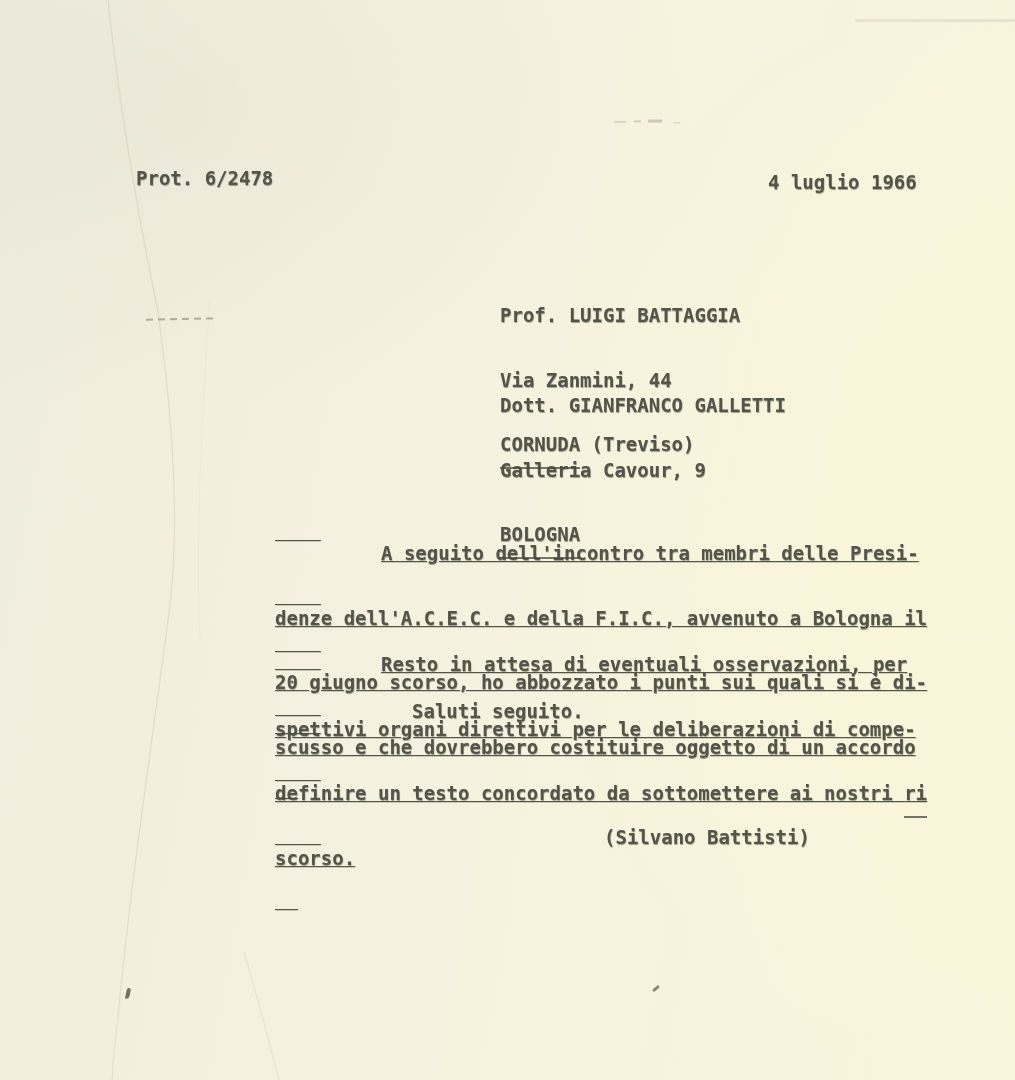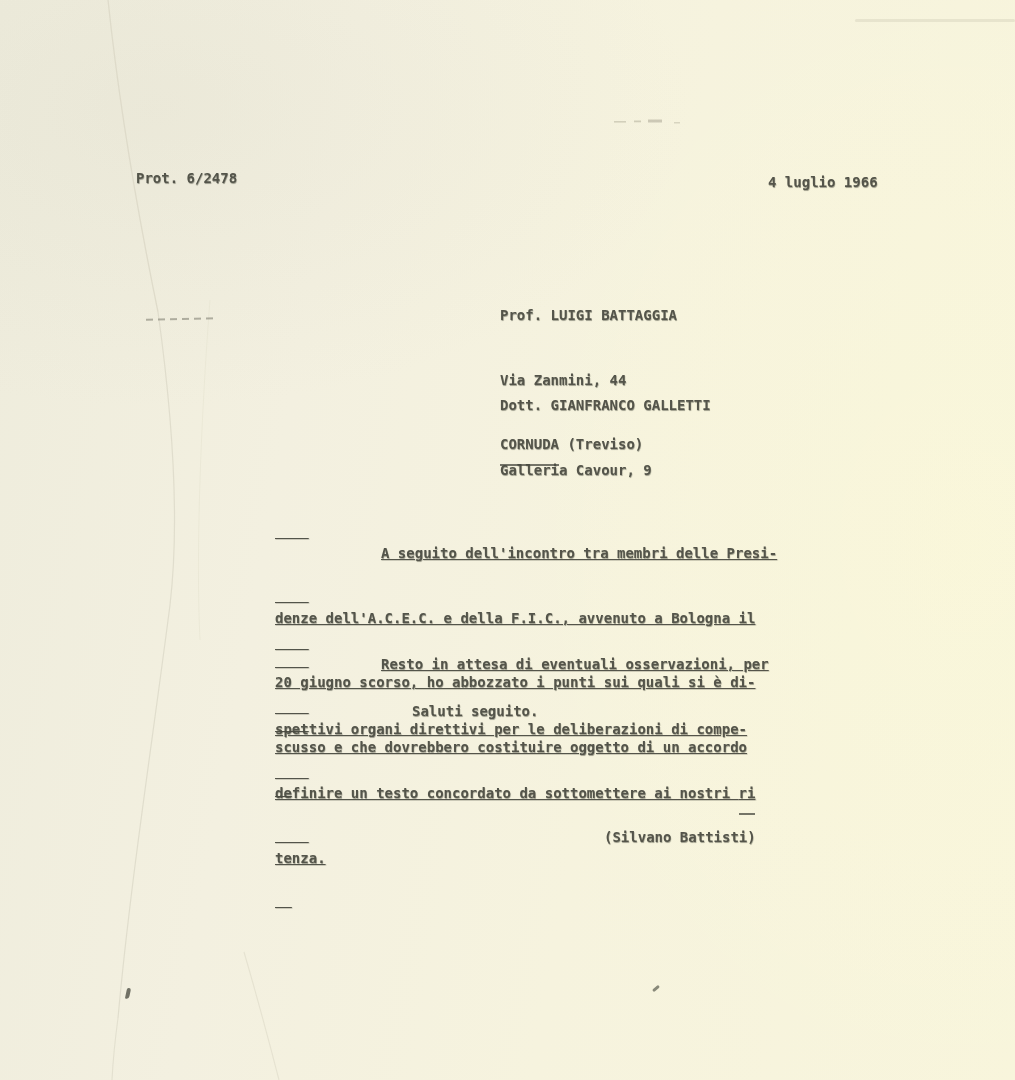--- a/index.html
+++ b/index.html
@@ -22,21 +22,21 @@
     content: "";
     position: absolute; inset: 0;
     background:
       radial-gradient(ellipse 900px 500px at 15% 10%, rgba(210,208,192,0.18), transparent 60%),
       radial-gradient(ellipse 700px 900px at 95% 50%, rgba(255,252,210,0.25), transparent 70%);
     pointer-events: none;
   }
 
   .typed {
     position: absolute;
-    font-size: 14px;
+    font-size: 19px;
     line-height: 21.5px;
     white-space: pre;
     text-shadow: 0.5px 0.5px 0.7px rgba(66,67,55,0.5);
     opacity: 0.94;
   }
 
   .u {
     border-bottom: 2px solid rgba(74,75,65,0.8);
     padding-bottom: 12px;
   }
@@ -118,34 +118,35 @@
 
   <div class="typed" style="left:500px; top:262px;">
     <div>Prof. LUIGI BATTAGGIA</div>
     <div>Via Zanmini, 44</div>
     <div><span class="u">CORNUDA</span><span> (Treviso)</span></div>
   </div>
 
   <div class="typed" style="left:500px; top:352px;">
     <div>Dott. GIANFRANCO GALLETTI</div>
     <div>Galleria Cavour, 9</div>
+    <div><span class="u">BOLOGNA</span><span></span></div>
   </div>
 
   <div class="typed body-par" style="left:275px; top:500px;">
     <div class="indent">A seguito dell'incontro tra membri delle Presi-</div>
     <div>denze dell'A.C.E.C. e della F.I.C., avvenuto a Bologna il</div>
     <div>20 giugno scorso, ho abbozzato i punti sui quali si è di-</div>
     <div>scusso e che dovrebbero costituire oggetto di un accordo</div>
   </div>
 
   <div class="typed body-par" style="left:275px; top:611px;">
     <div class="indent">Resto in attesa di eventuali osservazioni, per</div>
     <div>spettivi organi direttivi per le deliberazioni di compe-</div>
     <div><span>definire un testo concordato da sottomettere ai nostri </span><span class="u">ri</span></div>
-    <div>tenza.</div>
+    <div>scorso.</div>
   </div>
 
   <div class="typed" style="left:412px; top:701px;">Saluti seguito.</div>
 
   <div class="typed" style="left:604px; top:827px;">(Silvano Battisti)</div>
 
   <div class="mark-comma"></div>
   <div class="mark-tick"></div>
 
 </div>

